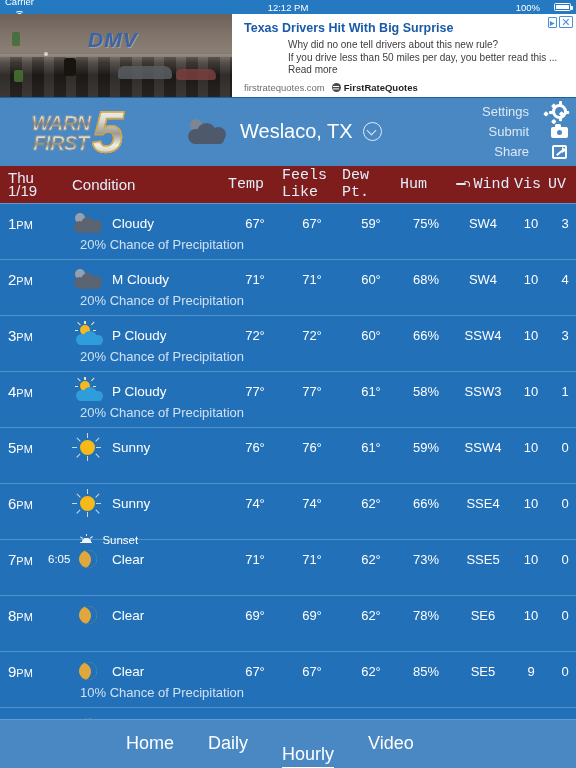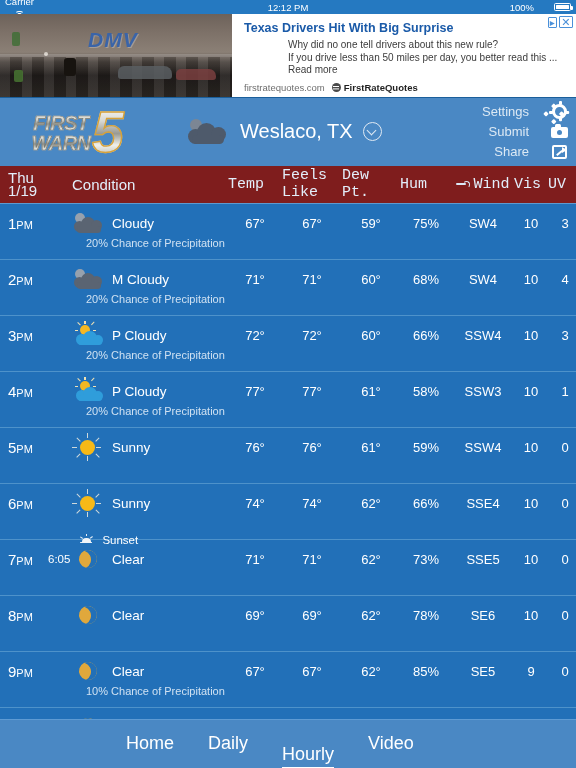--- a/index.html
+++ b/index.html
@@ -12,21 +12,21 @@
   .app { width: 576px; height: 768px; position: relative; display: flex; flex-direction: column; }
 
   
   .statusbar {
     height: 14px; background: #2579c1; color: #ffffff;
     display: flex; align-items: center; padding: 0 5px;
     font-size: 9.5px; flex: 0 0 14px; position: relative;
   }
   .sb-left { display: flex; align-items: center; gap: 3px; flex-direction: column; }
   .sb-center { position: absolute; left: 0; right: 0; text-align: center; font-size: 9.5px; }
-  .sb-right { margin-left: auto; display: flex; align-items: center; gap: 20px; position: relative; z-index: 2; }
+  .sb-right { margin-left: auto; display: flex; align-items: center; gap: 14px; position: relative; z-index: 2; }
   .wifi-ico { display:inline-block; width: 9px; height: 8px; position: relative; }
   .wifi-ico i { position:absolute; border: 1.2px solid #fff; border-bottom: none;
      border-left-color: transparent; border-right-color: transparent; border-radius: 50% 50% 0 0 / 100% 100% 0 0;}
   .wifi-ico i:nth-child(1){ width:9px; height:4.5px; left:0; top:0.5px;}
   .wifi-ico i:nth-child(2){ width:5px; height:2.8px; left:2px; top:2.6px;}
   .wifi-ico i:nth-child(3){ width:1.8px; height:1.8px; left:3.6px; top:5.2px; background:#fff; border-radius:50%; border:none;}
   .batt { width: 17px; height: 8px; border: 1px solid #fff; border-radius: 1.5px; position: relative; }
   .batt::after { content:""; position:absolute; right:-2.5px; top:2px; width:1.5px; height:4px; background:#fff; border-radius:0 1px 1px 0;}
   .batt i { position:absolute; left:1px; top:1px; bottom:1px; right:1px; background:#fff; border-radius:0.5px;}
 
@@ -154,21 +154,21 @@
     height: 56px; position: relative; border-bottom: 1px solid #4e92ca;
     display: flex; align-items: flex-start; padding-top: 11px;
   }
   .r-time { flex: 0 0 72px; padding-left: 8px; color: #ffffff; font-size: 15px; }
   .r-time small { font-size: 11px; }
   .r-cond { flex: 0 0 156px; display: flex; align-items: flex-start; gap: 8px; padding-left: 2px; }
   .r-cond .ico { width: 30px; height: 22px; position: relative; flex: 0 0 30px; margin-top: -2px; }
   .r-cond .label { color: #ffffff; font-size: 13.5px; line-height: 18px; }
   .r-val { text-align: center; color: #ffffff; font-size: 13px; line-height: 18px; }
   .sub {
-    position: absolute; left: 80px; top: 33px; color: #cfe1f2; font-size: 11px; margin-left: 6px;
+    position: absolute; left: 80px; top: 33px; color: #cfe1f2; font-size: 13px;
   }
   .sunrow { position: absolute; left: 48px; top: 31px; display: flex; align-items: center; gap: 9px; }
   .sunrow .stime { color: #ffffff; font-size: 11.5px; margin-top: 38px; }
   .sunrow .slabel { color: #ffffff; font-size: 11.5px; }
   .sunset-ico { width: 14px; height: 12px; position: relative; }
   .sunset-ico .half { position:absolute; left:2.5px; top:4px; width:9px; height:4.5px; background:#f0f4f8; border-radius:5px 5px 0 0;}
   .sunset-ico .base { position:absolute; left:1px; top:8.6px; width:12px; height:1.4px; background:#f0f4f8; border-radius:1px;}
   .sunset-ico .ray { position:absolute; background:#e6eef6; }
   .sunset-ico .r1 { left:6.4px; top:0px; width:1.2px; height:2.6px;}
   .sunset-ico .r2 { left:0.4px; top:3.2px; width:2.5px; height:1.2px; transform: rotate(35deg);}
@@ -270,22 +270,22 @@
           <span class="bico"></span>
           <span>FirstRateQuotes</span>
         </span>
       </div>
     </div>
   </div>
 
   <div class="header">
     <div class="logo">
       <div class="txtblock">
+        <div class="lw">WARN</div>
         <div class="lw">FIRST</div>
-        <div class="lw">WARN</div>
       </div>
       <div class="five">5</div>
     </div>
 
     <div class="loc">
       <div class="loc-cloud">
         <div class="c c1"></div>
           <div class="c c2"></div>
           <div class="c c3"></div>
           <div class="c c4"></div>

